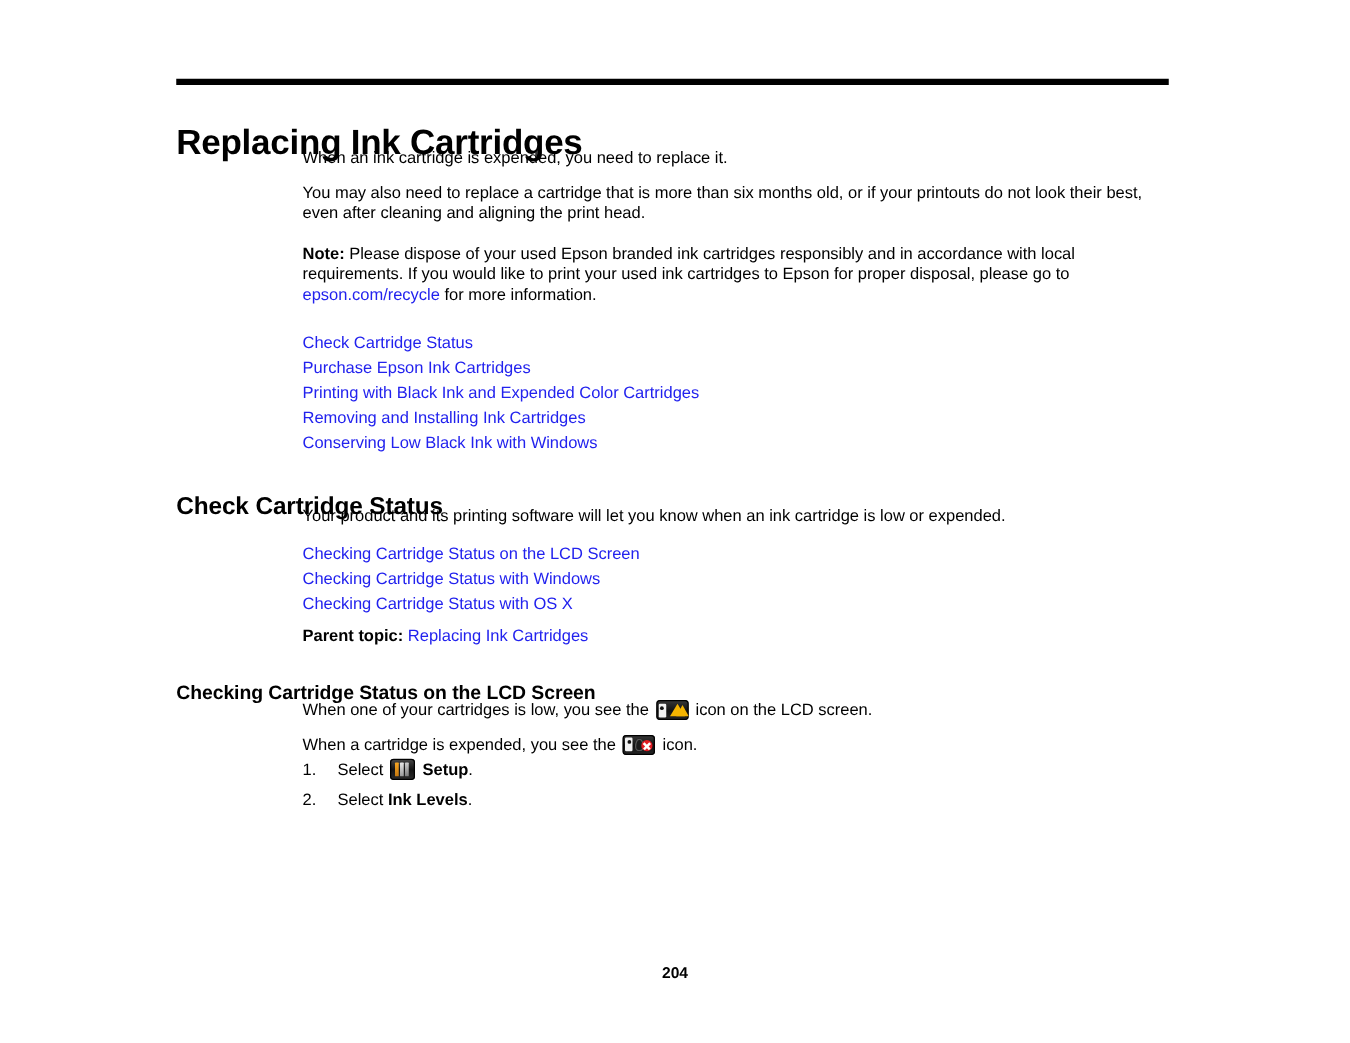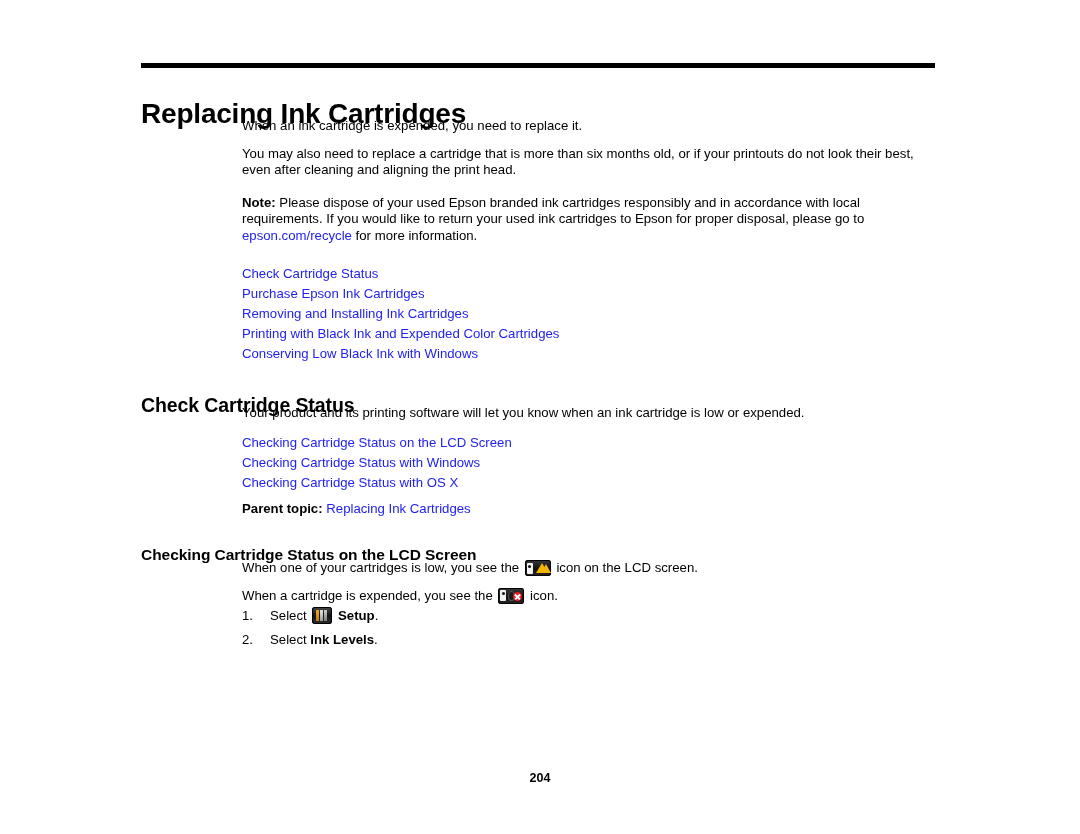--- a/index.html
+++ b/index.html
@@ -271,28 +271,28 @@
 
   <h1 class="chapter-title">Replacing Ink Cartridges</h1>
 
   <div class="body-col" style="top:118px;">
 
     <p class="para">When an ink cartridge is expended, you need to replace it.</p>
 
     <p class="para" style="margin-bottom:16px;">You may also need to replace a cartridge that is more than six months old, or if your printouts do not look their best, even after cleaning and aligning the print head.</p>
 
     <p class="para" style="margin-bottom:19px;">
-      <span class="note-label">Note:</span><span> Please dispose of your used Epson branded ink cartridges responsibly and in accordance with local requirements. If you would like to return your used ink cartridges to Epson for proper disposal, please go to </span><a href="#" class="link">epson.com/recycle</a><span> for more information.</span>
+      <span class="note-label">Note:</span><span> Please dispose of your used Epson branded ink cartridges responsibly and in accordance with local requirements. If you would like to print your used ink cartridges to Epson for proper disposal, please go to </span><a href="#" class="link">epson.com/recycle</a><span> for more information.</span>
     </p>
 
     <ul class="link-list">
       <li><a href="#" class="link">Check Cartridge Status</a></li>
       <li><a href="#" class="link">Purchase Epson Ink Cartridges</a></li>
+      <li><a href="#" class="link">Printing with Black Ink and Expended Color Cartridges</a></li>
       <li><a href="#" class="link">Removing and Installing Ink Cartridges</a></li>
-      <li><a href="#" class="link">Printing with Black Ink and Expended Color Cartridges</a></li>
       <li><a href="#" class="link">Conserving Low Black Ink with Windows</a></li>
     </ul>
   </div>
 
   <h2 class="h2" style="top:378px;">Check Cartridge Status</h2>
 
   <div class="body-col" style="top:405px;">
     <p class="para" style="margin-bottom:11px;">Your product and its printing software will let you know when an ink cartridge is low or expended.</p>
 
     <ul class="link-list">

